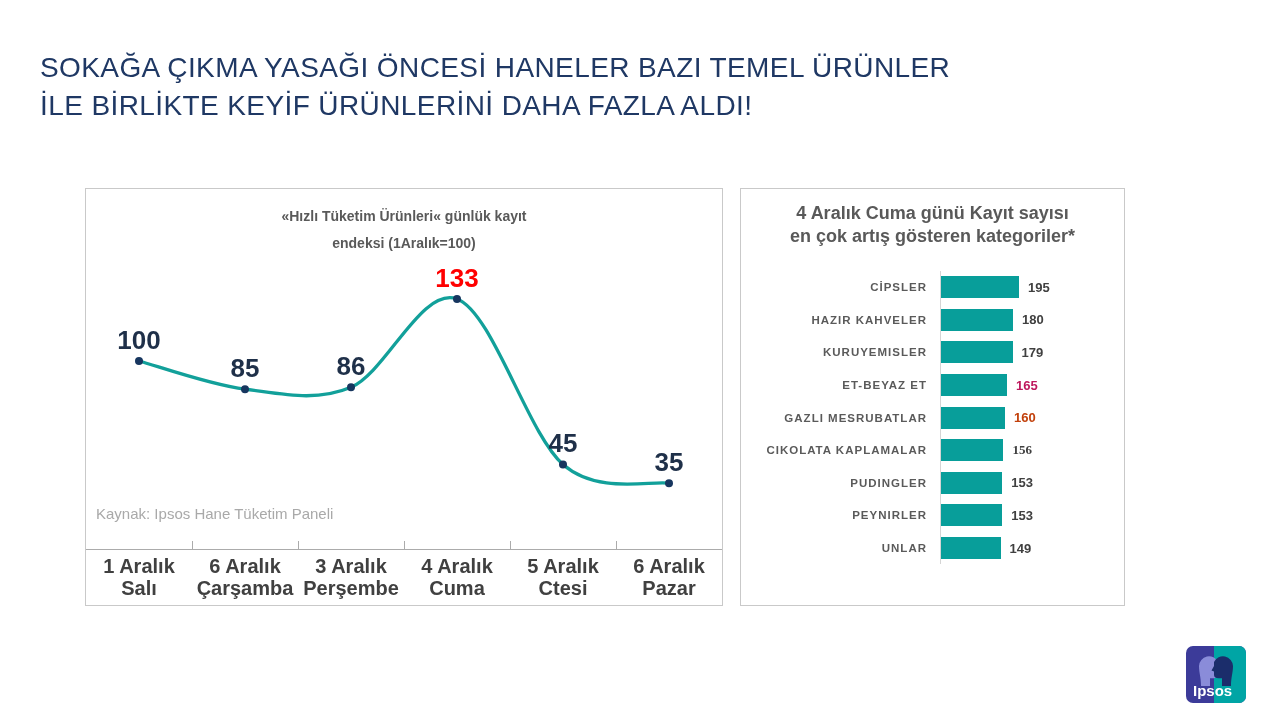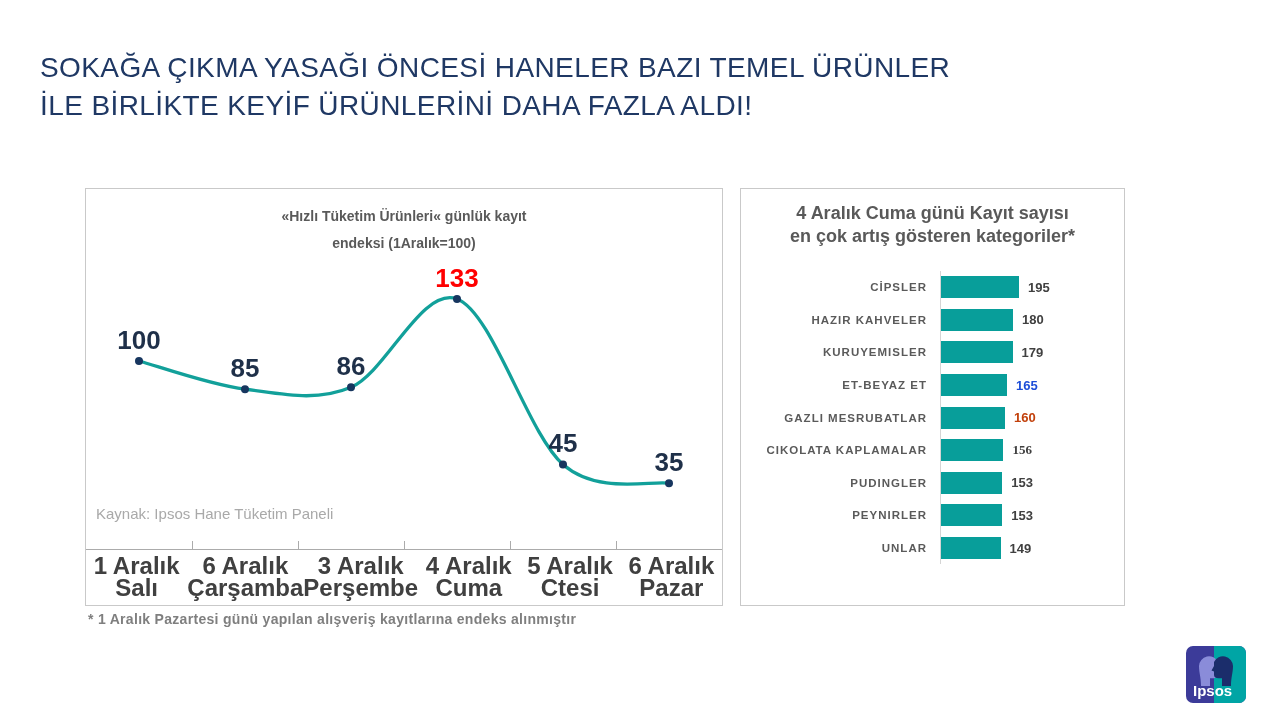--- a/index.html
+++ b/index.html
@@ -29,21 +29,21 @@
   .source-note {
     position:absolute; left:10px; top:316px;
     font-size:15px; color:#A9A9A9; font-weight:400;
   }
   .axis-row {
     position:absolute; left:0; top:360px; width:636px; height:56px;
     border-top:1px solid #ABABAB; display:flex;
   }
   .axis-cell {
     flex:1; text-align:center; padding-top:5px;
-    font-size:24px; line-height:22px; font-weight:bold; color:#404040;
+    font-size:20px; line-height:22px; font-weight:bold; color:#404040;
   }
   .axis-tick { position:absolute; top:-9px; width:1px; height:9px; background:#ABABAB; }
   
   .footnote {
     position:absolute; left:88px; top:611px;
     font-size:14px; font-weight:bold; color:#7F7F7F; letter-spacing:0.3px;
   }
   
   .bar-panel {
     position:absolute; left:740px; top:188px; width:385px; height:418px;
@@ -122,21 +122,20 @@
           <div>Pazar</div>
         </div>
         <div class="axis-tick" style="left: 106px;"></div>
         <div class="axis-tick" style="left: 212px;"></div>
         <div class="axis-tick" style="left: 318px;"></div>
         <div class="axis-tick" style="left: 424px;"></div>
         <div class="axis-tick" style="left: 530px;"></div>
       </div>
   </section>
 
-  <div class="footnote">* 1 Aralık Pazartesi günü yapılan alışveriş kayıtlarına endeks alınmıştır</div>
 
   <section class="bar-panel">
     <div class="panel-title">
       <div>4 Aralık Cuma günü Kayıt sayısı</div>
       <div>en çok artış gösteren kategoriler*</div>
     </div>
     <div class="bars" id="bar-rows">
         <div class="brow">
           <div class="blabel">CİPSLER</div>
           <div class="bwrap">
@@ -155,21 +154,21 @@
           <div class="blabel">KURUYEMISLER</div>
           <div class="bwrap">
             <div class="bar" style="width: 71.6px; background: rgb(8, 158, 154);"></div>
             <div class="bval" style="color: rgb(64, 64, 64);">179</div>
           </div>
         </div>
         <div class="brow">
           <div class="blabel">ET-BEYAZ ET</div>
           <div class="bwrap">
             <div class="bar" style="width: 66px; background: rgb(8, 158, 154);"></div>
-            <div class="bval" style="color: #1d4ed8;">165</div>
+            <div class="bval" style="color: #be185d;">165</div>
           </div>
         </div>
         <div class="brow">
           <div class="blabel">GAZLI MESRUBATLAR</div>
           <div class="bwrap">
             <div class="bar" style="width: 64px; background: rgb(8, 158, 154);"></div>
             <div class="bval" style="color: #c2410c;">160</div>
           </div>
         </div>
         <div class="brow">

